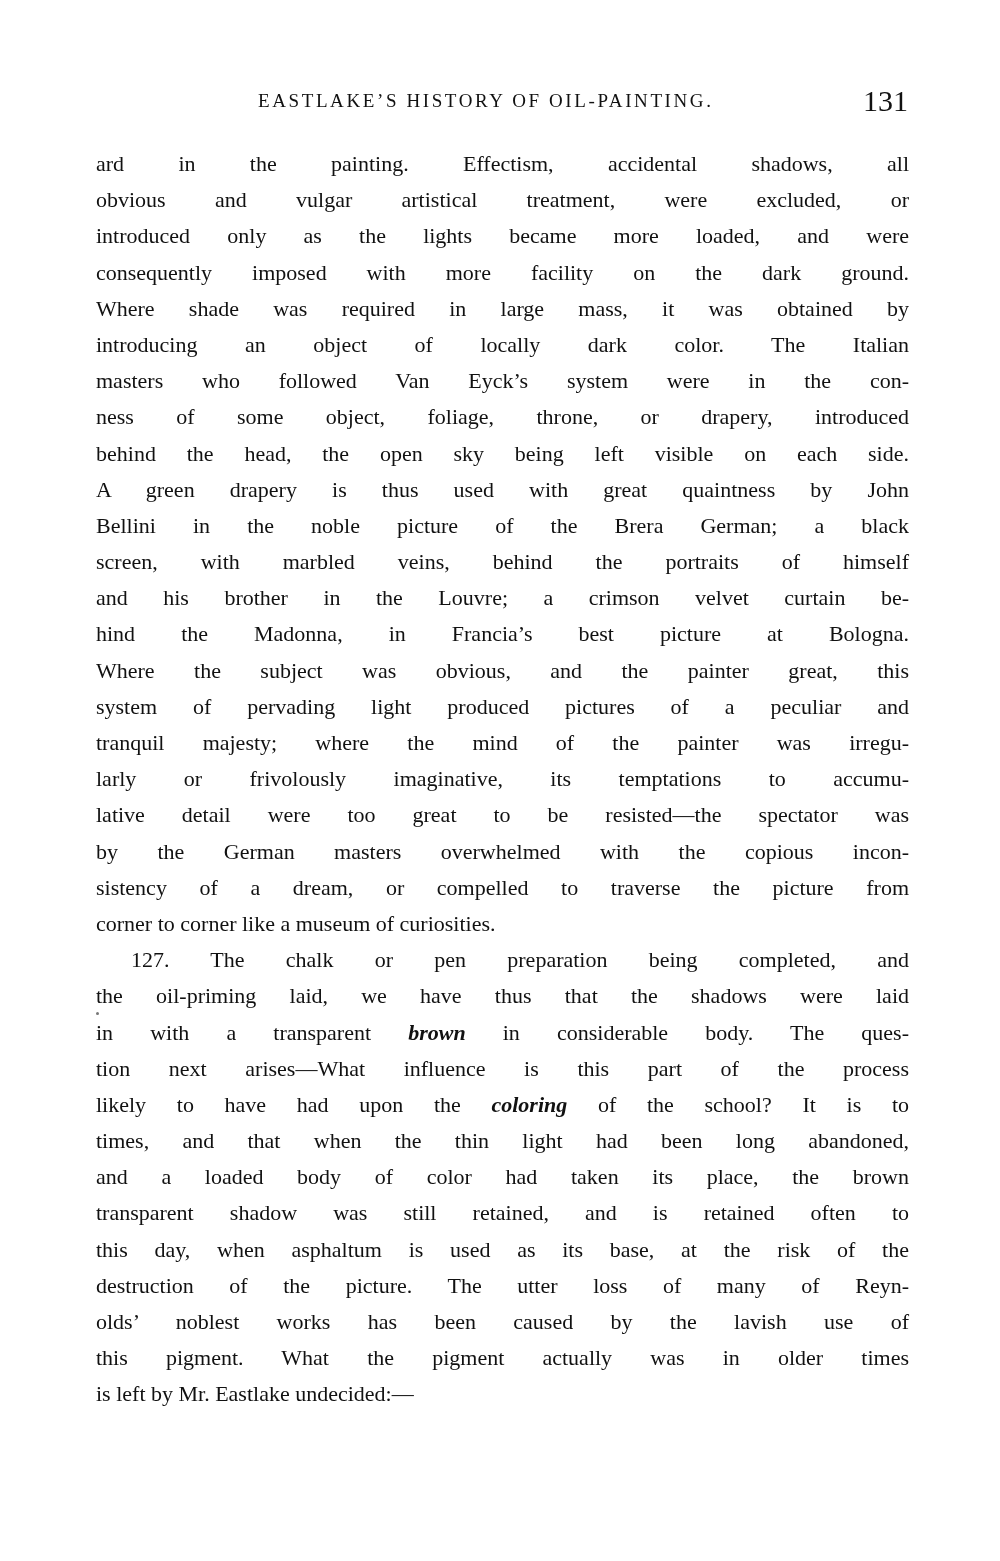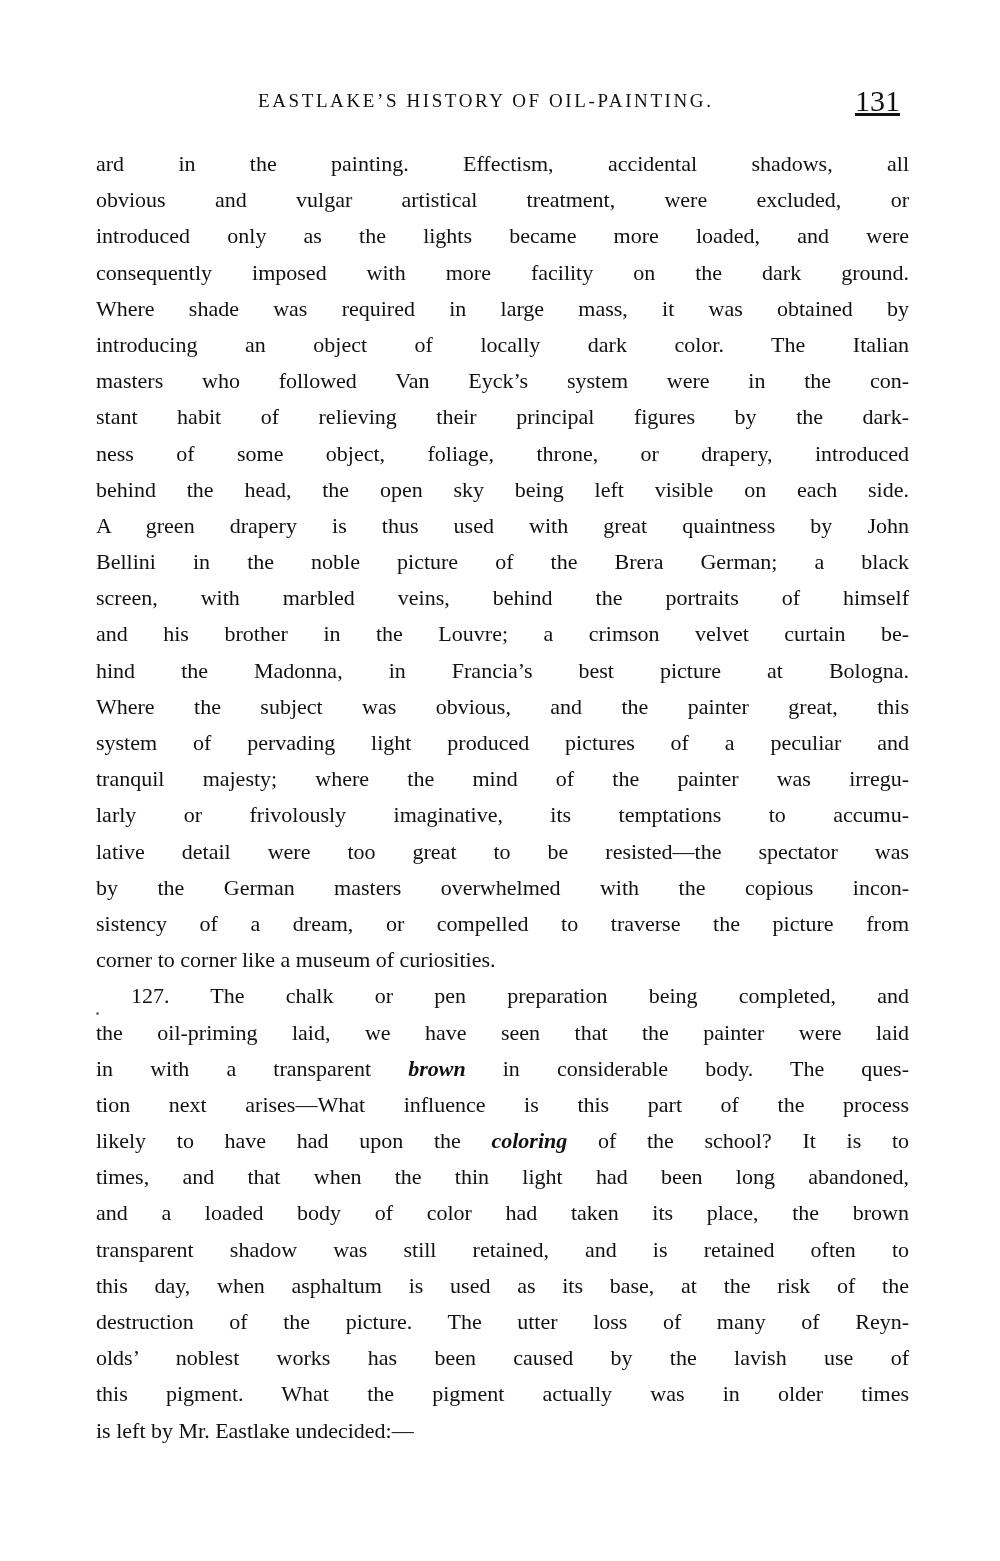--- a/index.html
+++ b/index.html
@@ -33,26 +33,25 @@
       position: absolute;
       left: 0;
       top: 6px;
       font-family: "Liberation Serif", serif;
       font-size: 19px;
       letter-spacing: 2.6px;
       white-space: nowrap;
     }
     .page-number {
       position: absolute;
-      right: 8px;
+      right: 0;
       top: 0;
       font-family: "Liberation Serif", serif;
       font-size: 30px;
       white-space: nowrap;
-      text-decoration: underline;
     }
     .body-text {
       position: absolute;
       left: 96px;
       top: 146px;
       width: 813px;
     }
     .line {
       font-family: "Liberation Serif", serif;
       font-size: 22px;
@@ -93,40 +92,39 @@
 
   <div class="body-text">
     <div id="para-0">
         <div class="line">ard in the painting.  Effectism, accidental shadows, all</div>
         <div class="line">obvious and vulgar artistical treatment, were excluded, or</div>
         <div class="line">introduced only as the lights became more loaded, and were</div>
         <div class="line">consequently imposed with more facility on the dark ground.</div>
         <div class="line">Where shade was required in large mass, it was obtained by</div>
         <div class="line">introducing an object of locally dark color.  The Italian</div>
         <div class="line">masters who followed Van Eyck’s system were in the con-</div>
-        <div class="line">stant habit of relieving their principal figures by the dark-</div>
         <div class="line">ness of some object, foliage, throne, or drapery, introduced</div>
         <div class="line">behind the head, the open sky being left visible on each side.</div>
         <div class="line">A green drapery is thus used with great quaintness by John</div>
         <div class="line">Bellini in the noble picture of the Brera German; a black</div>
         <div class="line">screen, with marbled veins, behind the portraits of himself</div>
         <div class="line">and his brother in the Louvre; a crimson velvet curtain be-</div>
         <div class="line">hind the Madonna, in Francia’s best picture at Bologna.</div>
         <div class="line">Where the subject was obvious, and the painter great, this</div>
         <div class="line">system of pervading light produced pictures of a peculiar and</div>
         <div class="line">tranquil majesty; where the mind of the painter was irregu-</div>
         <div class="line">larly or frivolously imaginative, its temptations to accumu-</div>
         <div class="line">lative detail were too great to be resisted—the spectator was</div>
         <div class="line">by the German masters overwhelmed with the copious incon-</div>
         <div class="line">sistency of a dream, or compelled to traverse the picture from</div>
         <div class="line last">corner to corner like a museum of curiosities.</div>
       </div>
     <div id="para-1">
         <div class="line indent"><span>127. The chalk or pen preparation being completed, and</span></div>
-        <div class="line"><span>the oil-priming laid, we have seen that the painter were laid</span></div>
+        <div class="line"><span>the oil-priming laid, we have thus that the shadows were laid</span></div>
         <div class="line"><span>in with a transparent </span><em>brown</em><span> in considerable body.  The ques-</span></div>
         <div class="line"><span>tion next arises—What influence is this part of the process</span></div>
         <div class="line"><span>likely to have had upon the </span><em>coloring</em><span> of the school?  It is to</span></div>
         <div class="line"><span>times, and that when the thin light had been long abandoned,</span></div>
         <div class="line"><span>and a loaded body of color had taken its place, the brown</span></div>
         <div class="line"><span>transparent shadow was still retained, and is retained often to</span></div>
         <div class="line"><span>this day, when asphaltum is used as its base, at the risk of the</span></div>
         <div class="line"><span>destruction of the picture.  The utter loss of many of Reyn-</span></div>
         <div class="line"><span>olds’ noblest works has been caused by the lavish use of</span></div>
         <div class="line"><span>this pigment.  What the pigment actually was in older times</span></div>

